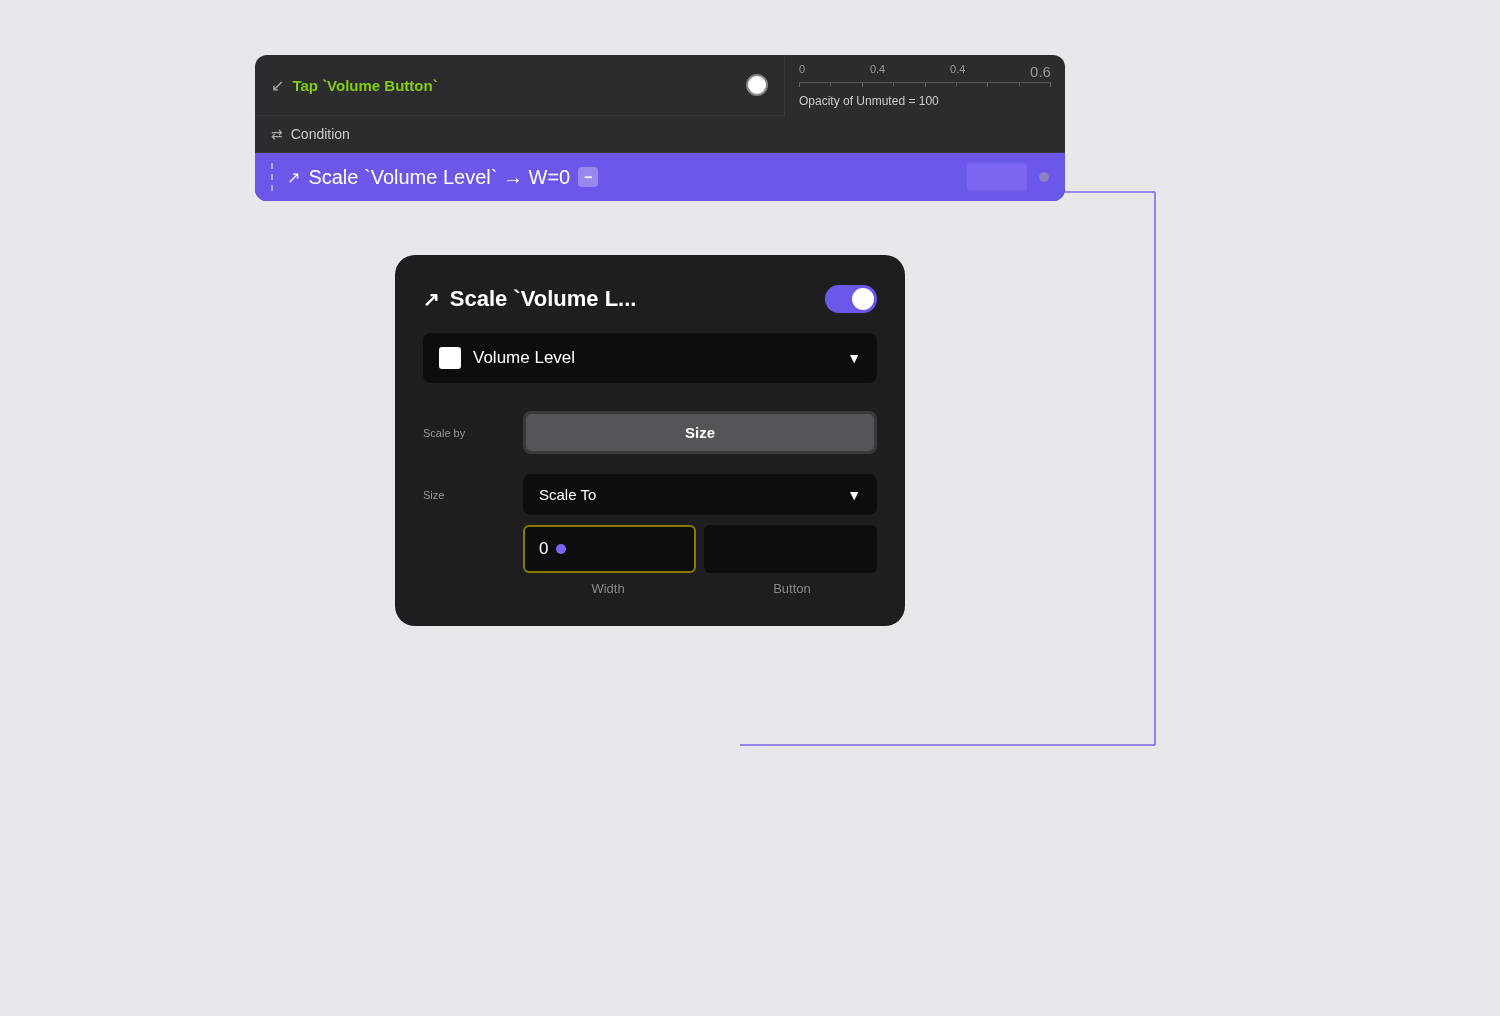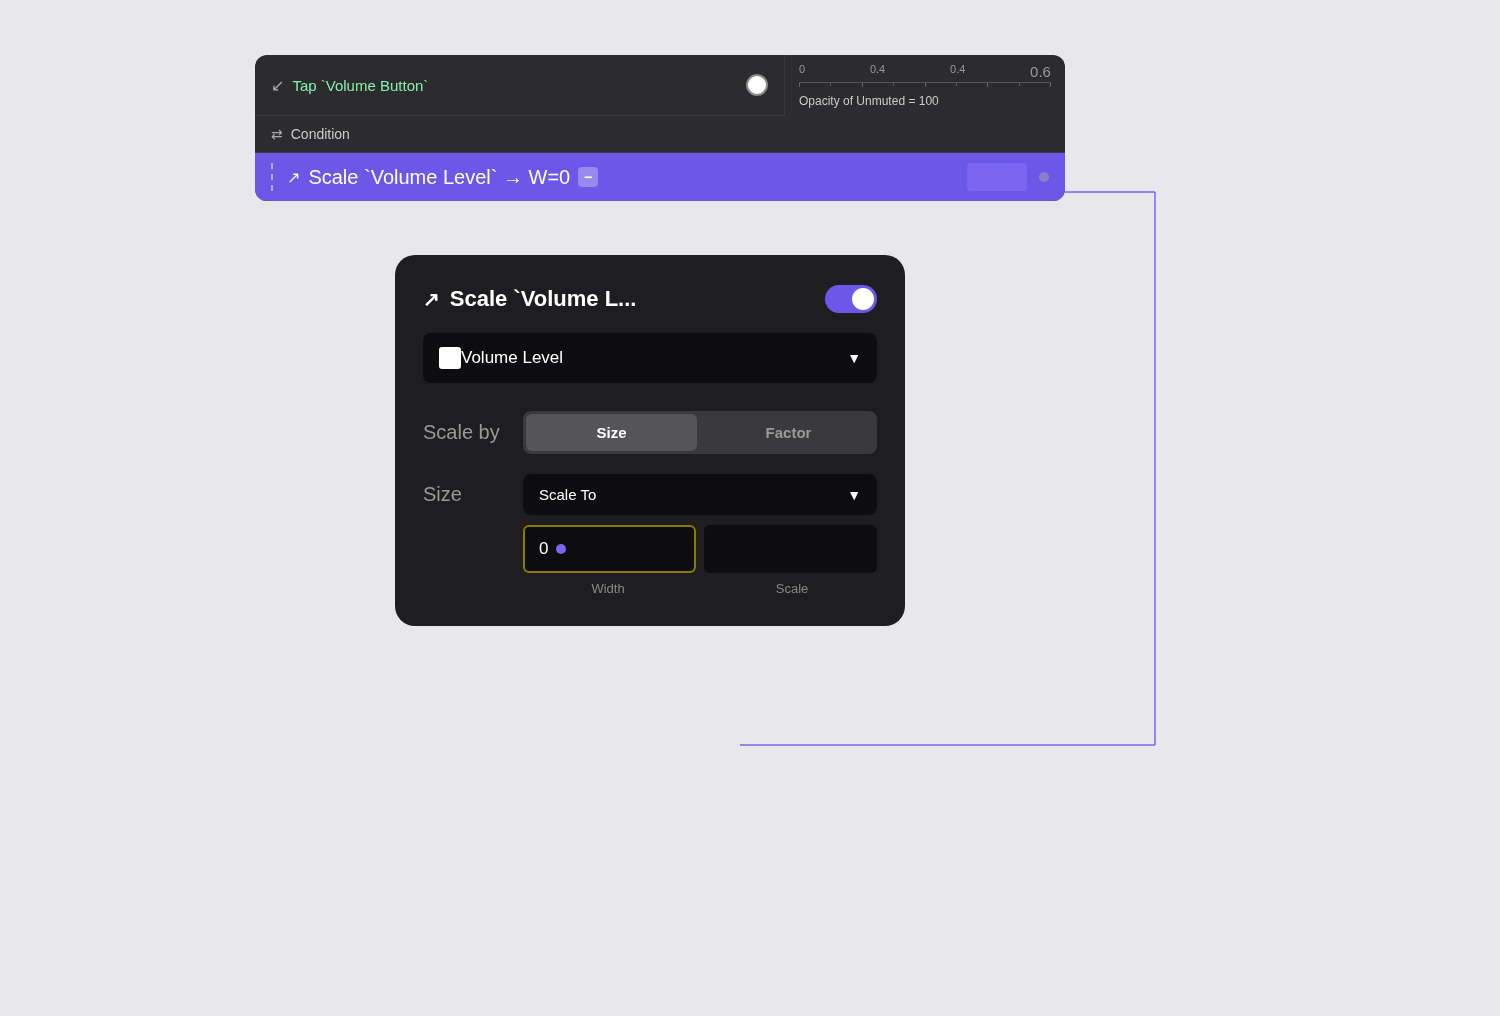--- a/index.html
+++ b/index.html
@@ -31,23 +31,23 @@
       border-bottom: 1px solid #3a3a3c;
     }
 
     .top-panel-header-left {
       display: flex;
       align-items: center;
       gap: 8px;
     }
 
     .tap-label {
-      color: #86efac;
+      color: #84cc16;
       font-size: 15px;
-      font-weight: 400;
+      font-weight: 700;
     }
 
     .toggle-circle {
       width: 22px;
       height: 22px;
       border-radius: 50%;
       background: #ffffff;
       border: 2px solid #888;
     }
 
@@ -203,20 +203,21 @@
       display: flex;
       align-items: center;
       justify-content: space-between;
       margin-bottom: 28px;
       cursor: pointer;
     }
 
     .dropdown-left {
       display: flex;
       align-items: center;
+      gap: 12px;
     }
 
     .white-square {
       width: 22px;
       height: 22px;
       background: #ffffff;
       border-radius: 3px;
     }
 
     .dropdown-text {
@@ -233,21 +234,21 @@
     
     .section-row {
       display: flex;
       align-items: center;
       margin-bottom: 20px;
       gap: 20px;
     }
 
     .section-label {
       color: #999999;
-      font-size: 20px;
+      font-size: 11px;
       min-width: 80px;
     }
 
     .tab-group {
       display: flex;
       background: #3a3a3c;
       border-radius: 8px;
       overflow: hidden;
       flex: 1;
     }
@@ -441,21 +442,20 @@
       <div class="white-square"></div>
       <span class="dropdown-text">Volume Level</span>
     </div>
     <span class="dropdown-arrow">▼</span>
   </div>
 
   <div class="section-row">
     <span class="section-label">Scale by</span>
     <div class="tab-group">
       <div class="tab-btn active">Size</div>
-      <div class="tab-btn inactive">Factor</div>
     </div>
   </div>
 
   <div class="size-section">
     <div class="size-row">
       <span class="section-label">Size</span>
       <div class="size-dropdown">
         <span class="size-dropdown-text">Scale To</span>
         <span class="dropdown-arrow">▼</span>
       </div>
@@ -466,17 +466,17 @@
         <div class="input-box active-border">
           <span class="input-value">0</span>
           <div class="input-dot"></div>
         </div>
         <div class="input-box inactive">
           <span class="input-value"></span>
         </div>
       </div>
       <div class="input-labels">
         <div class="input-label">Width</div>
-        <div class="input-label">Scale</div>
+        <div class="input-label">Button</div>
       </div>
     </div>
   </div>
 </div>
 
 </body></html>

